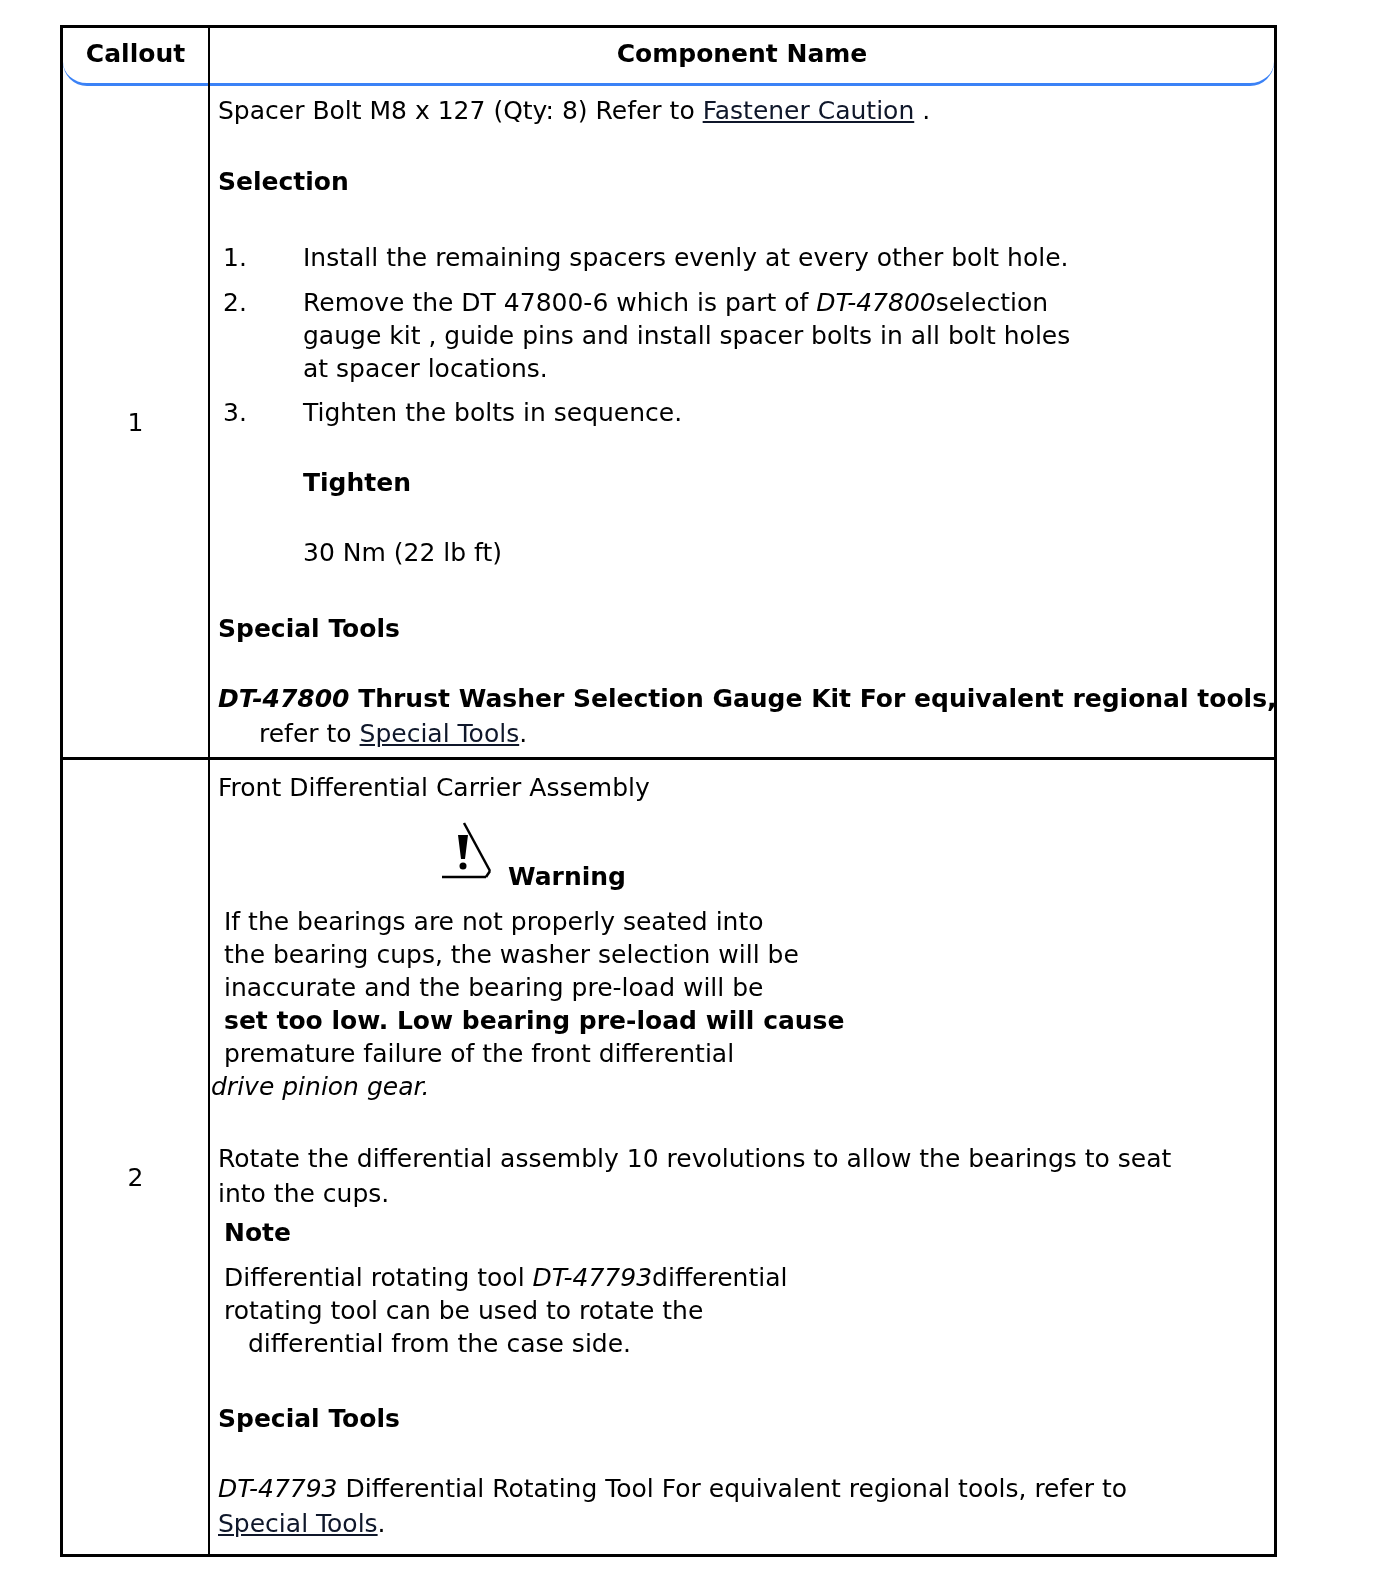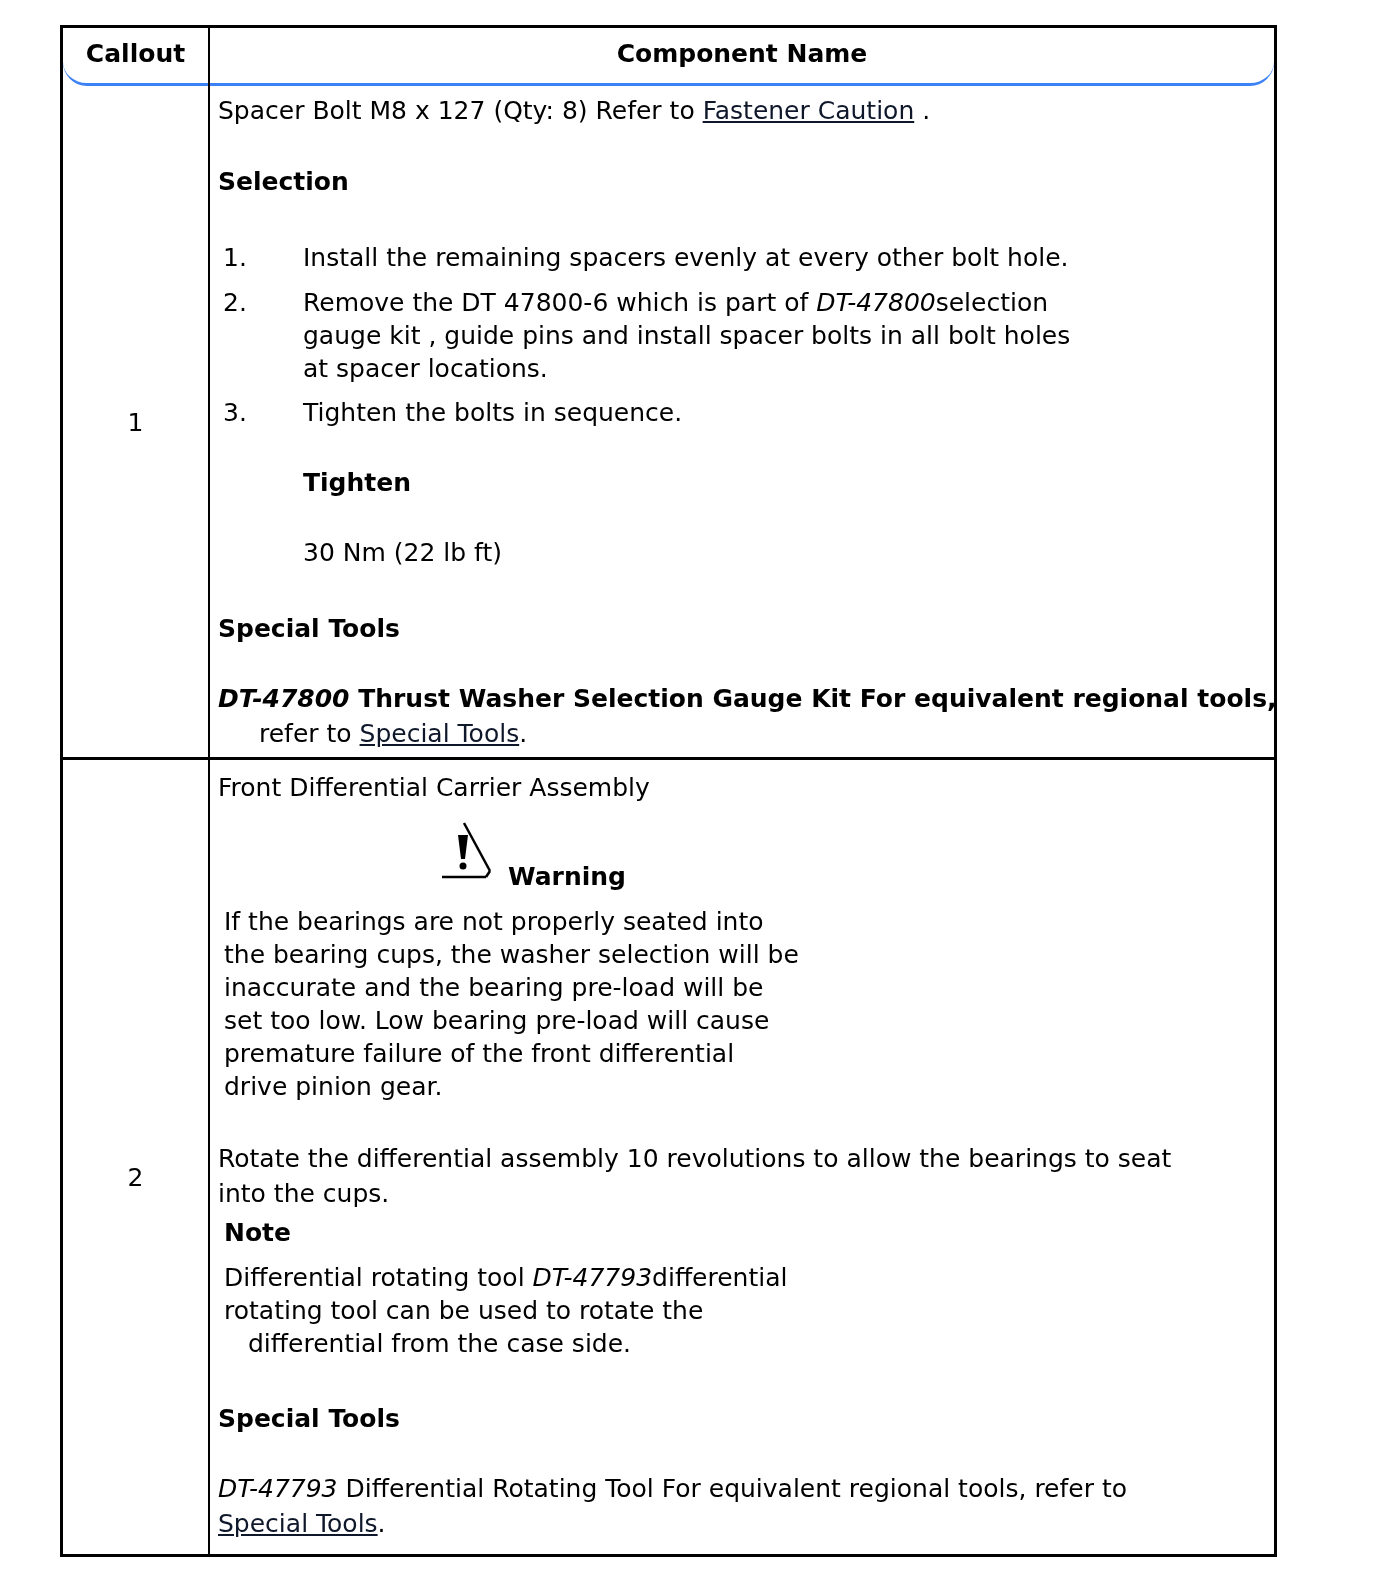--- a/index.html
+++ b/index.html
@@ -90,23 +90,23 @@
     <line x1="52" y1="50" x2="48" y2="56" stroke="#000" stroke-width="2.5"></line>
     <line x1="4" y1="56" x2="48" y2="56" stroke="#000" stroke-width="2.5"></line>
     <path d="M20 14 L30 14 L27 38 L23 38 Z" fill="#000"></path>
     <circle cx="25" cy="45" r="3.5" fill="#000"></circle>
   </svg>
   <div class="txt b" style="left:445px; top:832px;">Warning</div>
 
   <div class="txt" style="left:161px; top:877px;">If the bearings are not properly seated into</div>
   <div class="txt" style="left:161px; top:910px;">the bearing cups, the washer selection will be</div>
   <div class="txt" style="left:161px; top:943px;">inaccurate and the bearing pre-load will be</div>
-  <div class="txt" style="left:161px; top:976px;">set too low. Low bearing pre-load will cause</div>
+  <div class="txt" style="left:161px; top:976px;font-weight:bold;">set too low. Low bearing pre-load will cause</div>
   <div class="txt" style="left:161px; top:1009px;">premature failure of the front differential</div>
-  <div class="txt" style="left:161px; top:1042px;">drive pinion gear.</div>
+  <div class="txt" style="left:148px; top:1042px;font-style:italic;">drive pinion gear.</div>
 
   <div class="txt" style="left:155px; top:1114px;">Rotate the differential assembly 10 revolutions to allow the bearings to seat</div>
   <div class="txt" style="left:155px; top:1149px;">into the cups.</div>
 
   <div class="txt b" style="left:161px; top:1188px;">Note</div>
   <div class="txt" style="left:161px; top:1233px;">
     <span>Differential rotating tool </span><span class="i">DT-47793</span><span>differential</span>
   </div>
   <div class="txt" style="left:161px; top:1266px;">rotating tool can be used to rotate the</div>
   <div class="txt" style="left:161px; top:1299px;margin-left:24px;">differential from the case side.</div>

